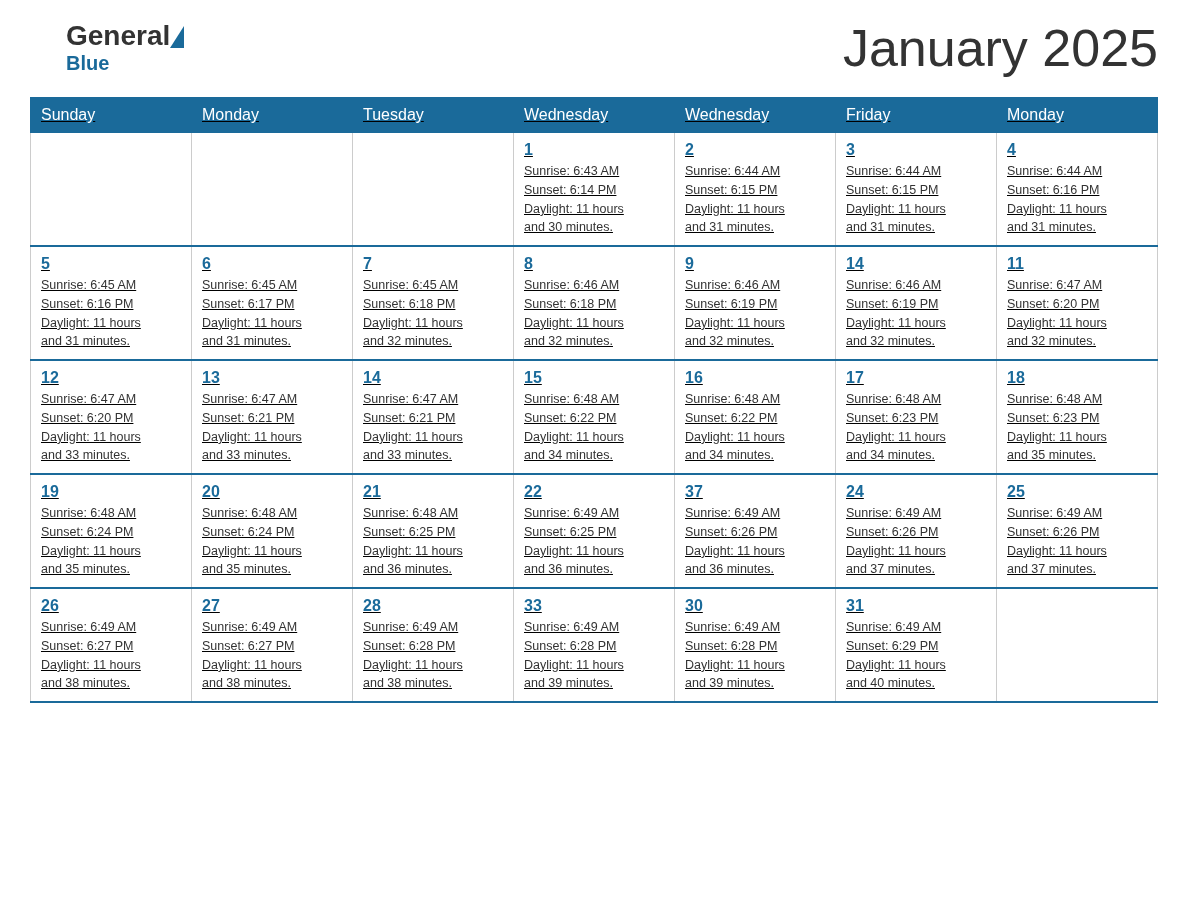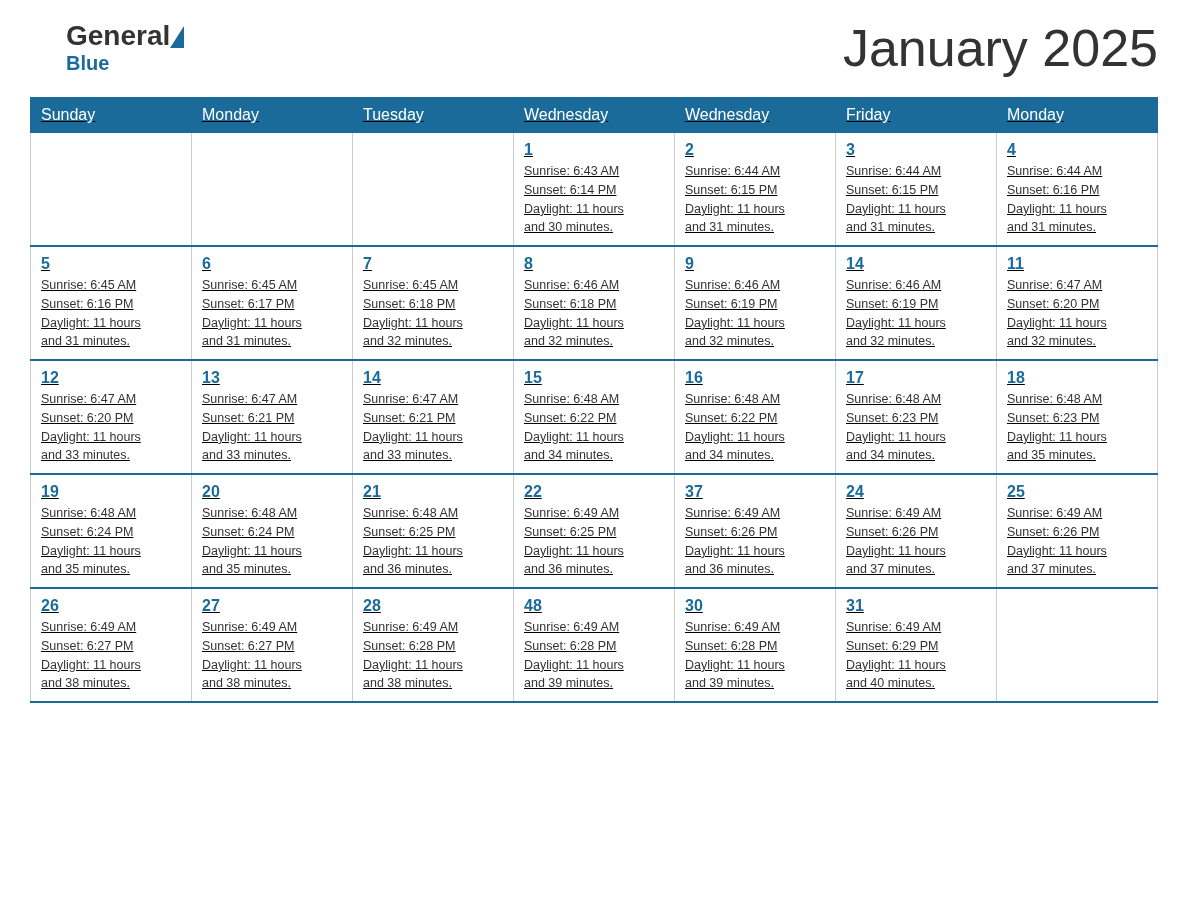--- a/index.html
+++ b/index.html
@@ -339,21 +339,21 @@
 and 38 minutes.</div>
         </td>
         <td>
           <span class="day-number">28</span>
           <div class="day-info" style="white-space: pre-line;">Sunrise: 6:49 AM
 Sunset: 6:28 PM
 Daylight: 11 hours
 and 38 minutes.</div>
         </td>
         <td>
-          <span class="day-number">48</span>
+          <span class="day-number">33</span>
           <div class="day-info" style="white-space: pre-line;">Sunrise: 6:49 AM
 Sunset: 6:28 PM
 Daylight: 11 hours
 and 39 minutes.</div>
         </td>
         <td>
           <span class="day-number">30</span>
           <div class="day-info" style="white-space: pre-line;">Sunrise: 6:49 AM
 Sunset: 6:28 PM
 Daylight: 11 hours

